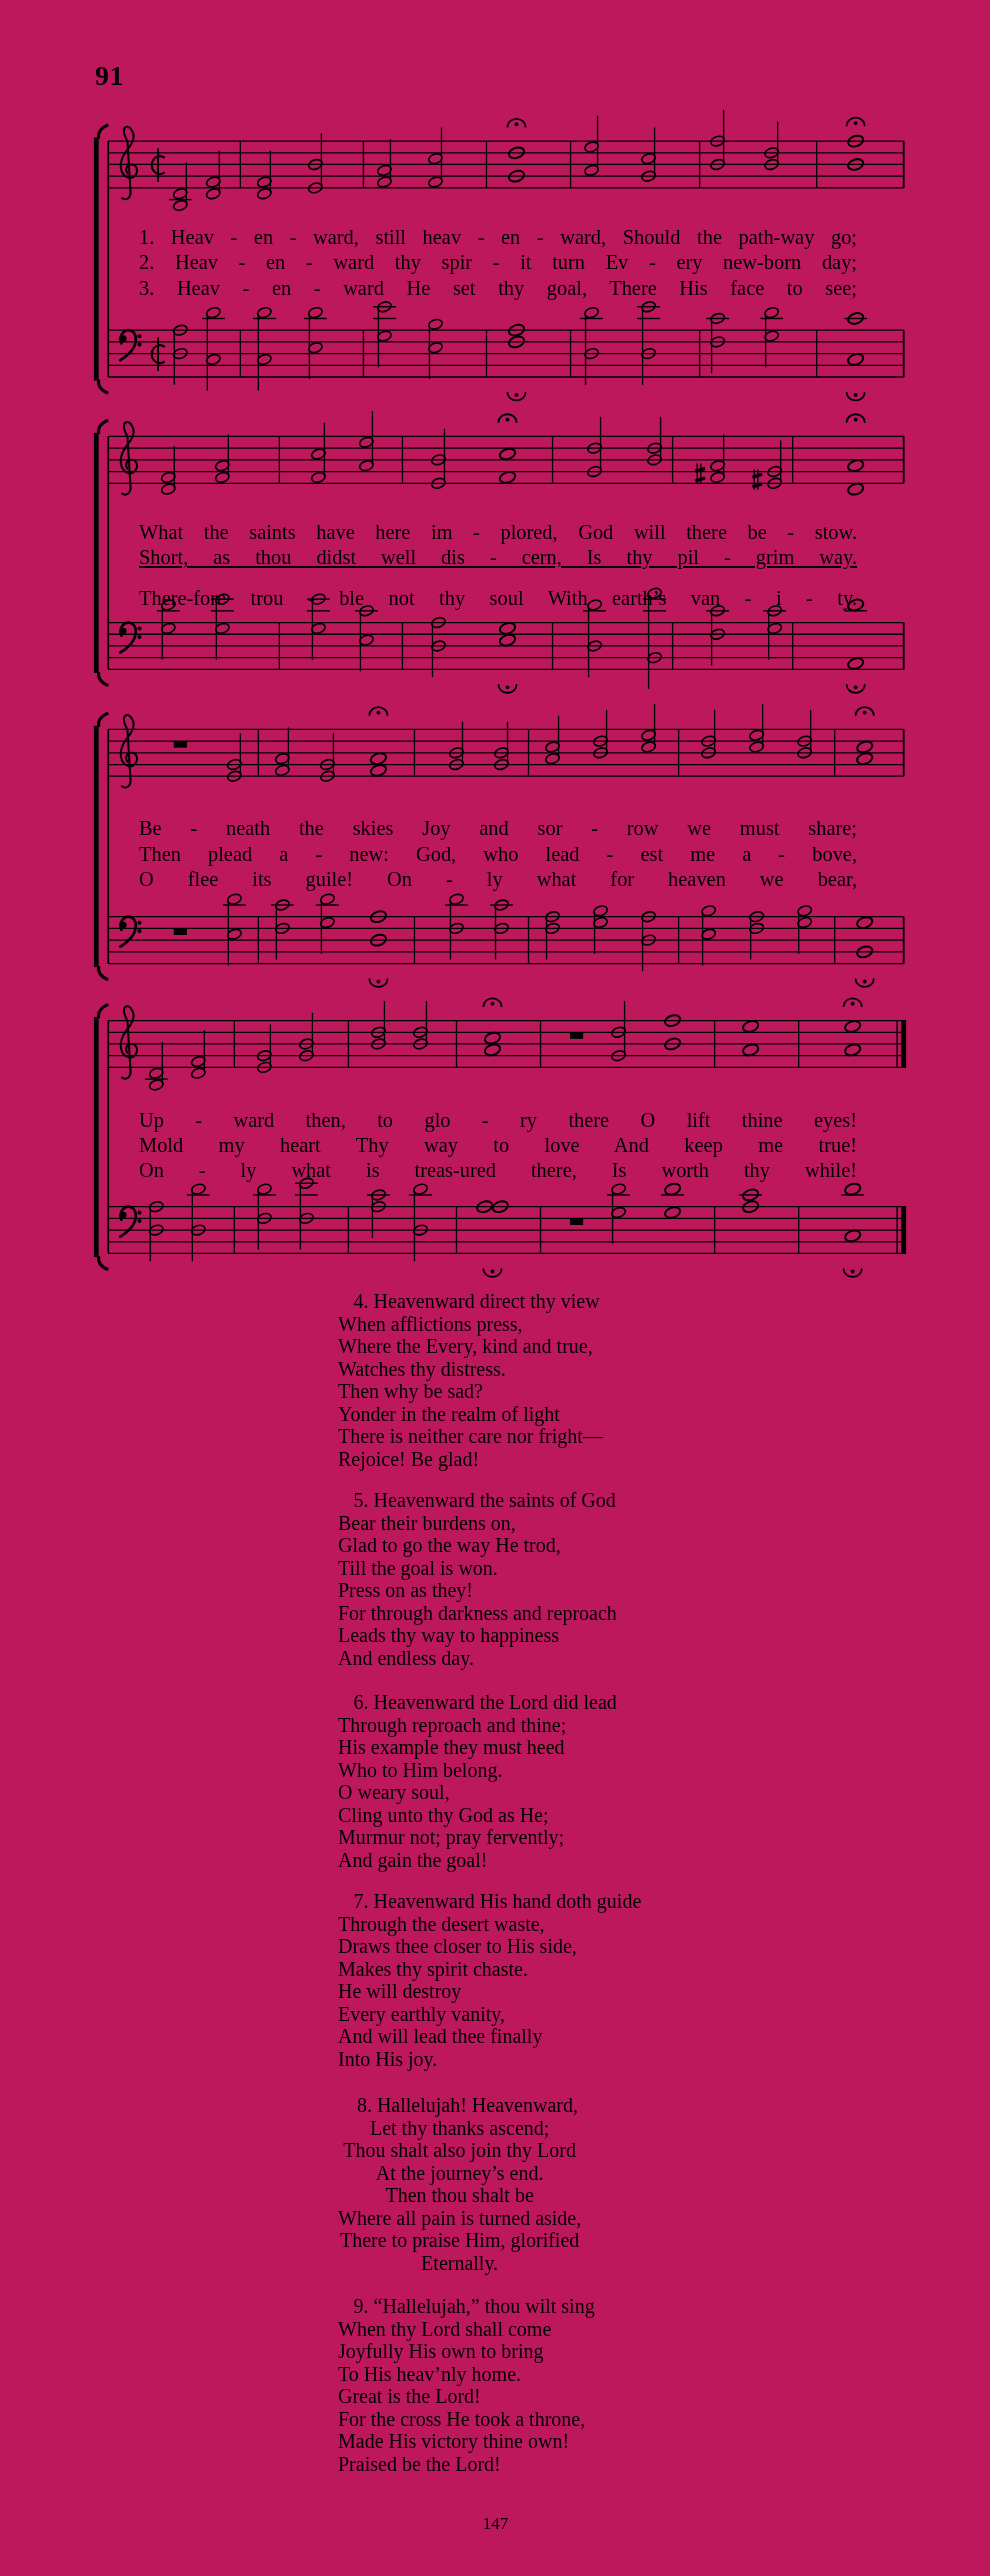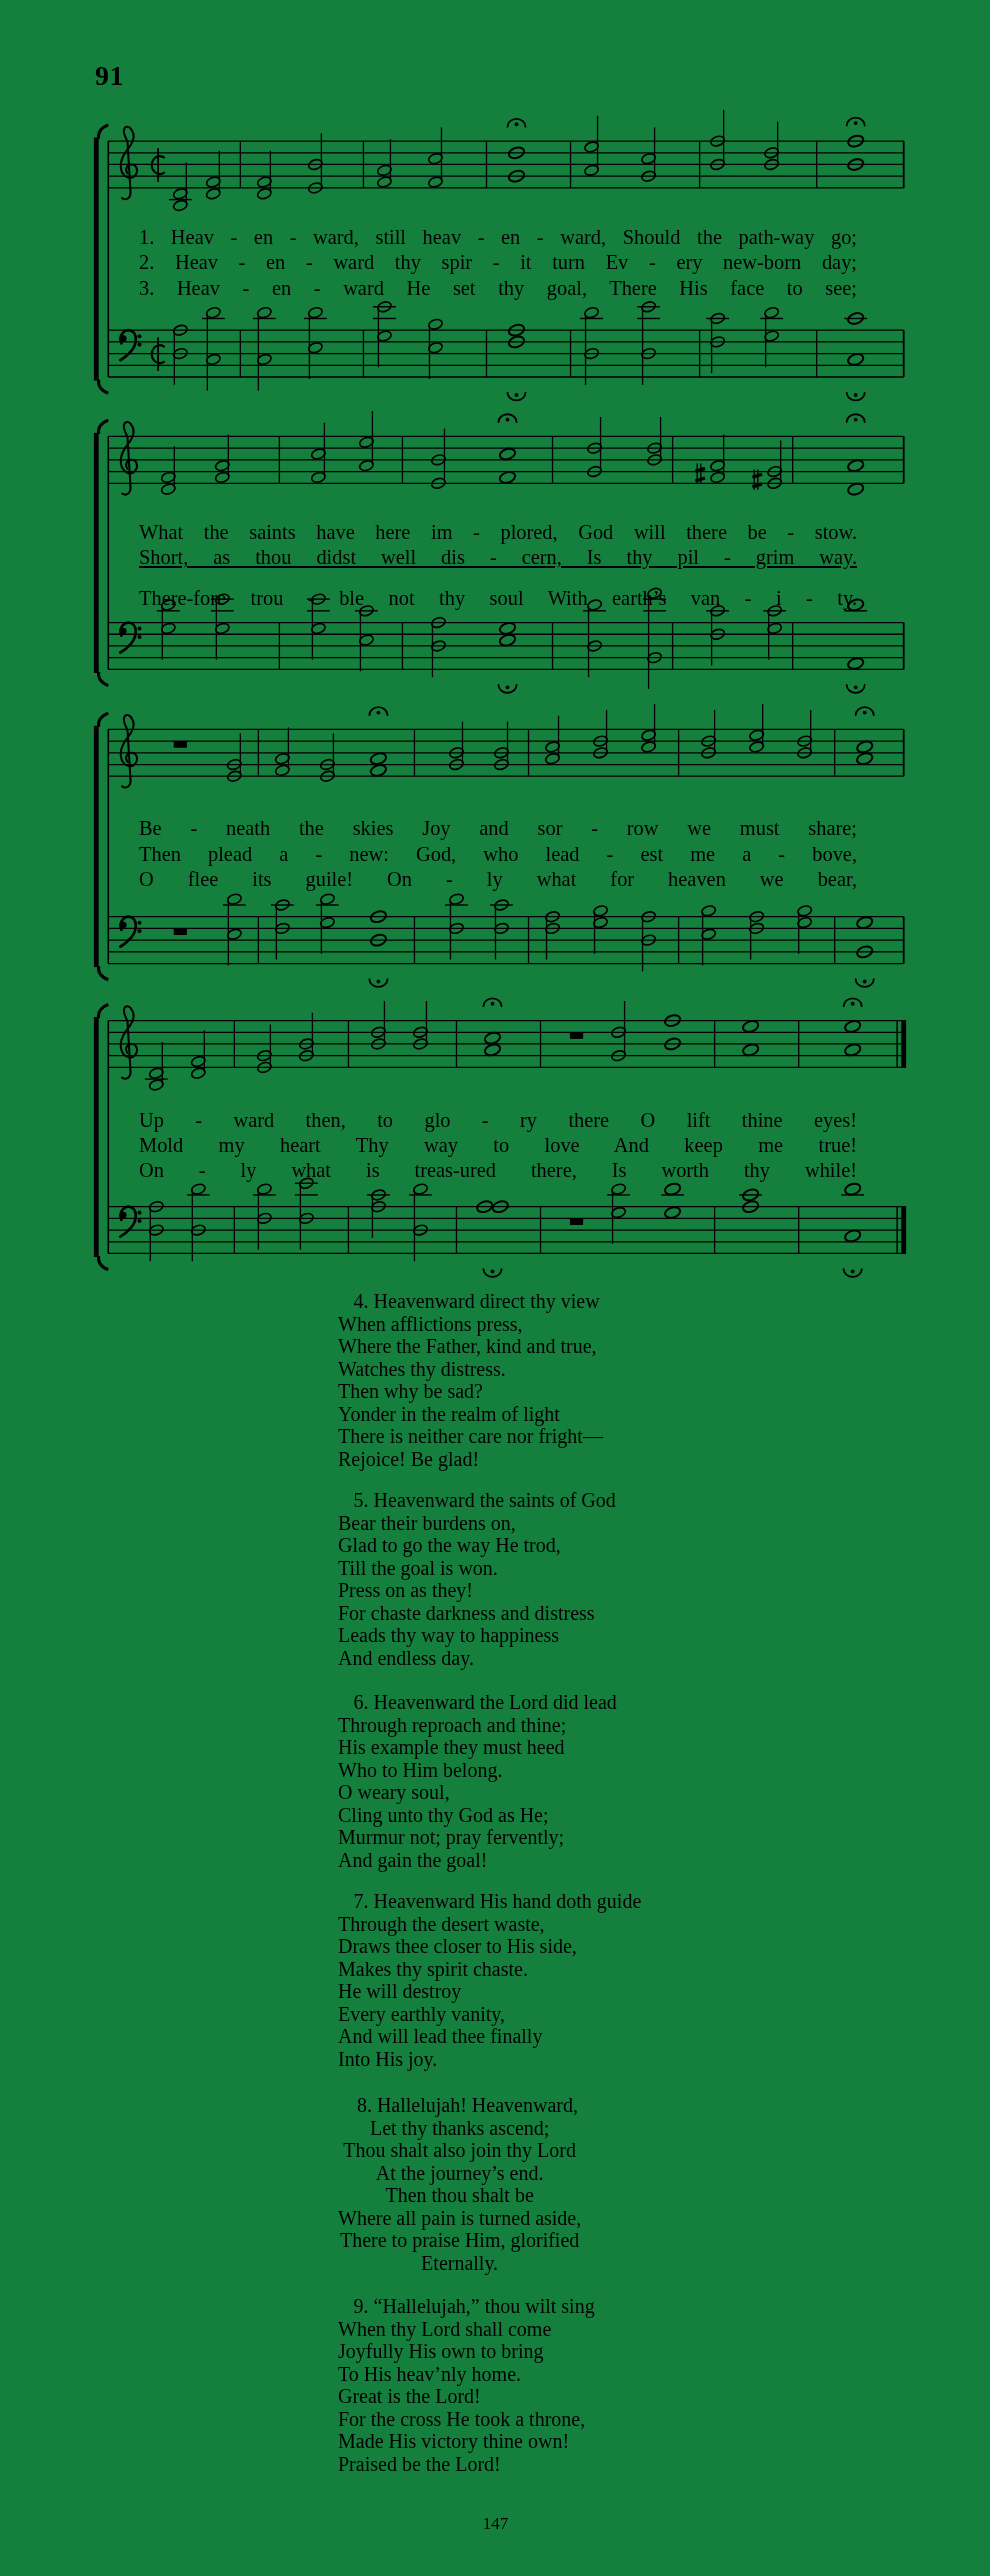--- a/index.html
+++ b/index.html
@@ -1,19 +1,19 @@
 <!DOCTYPE html>
 <html style="font-size:9.6px"><head>
 <meta charset="utf-8">
 <style>
   html,body{margin:0;padding:0;background:#e8e8e8;}
   .page{
     position:relative;
     width:991px;height:2576px;
-    background:#15803d;color:#000;
+    background:#be185d;color:#000;
     font-family:"Liberation Serif", serif;
     overflow:hidden;
   }
   .hymn-number{
     position:absolute;left:95px;top:60px;
     font-size:28px;font-weight:bold;letter-spacing:0.6px;
   }
   .hymn-title{
     position:absolute;left:0;top:58px;width:991px;
     text-align:center;font-size:32px;font-weight:bold;
@@ -593,34 +593,34 @@
       <div class="lyric-line" style="top: 842px;">Then plead a - new: God, who lead - est me a - bove,</div>
       <div class="lyric-line" style="top: 867px;">O flee its guile! On - ly what for heaven we bear,</div>
       <div class="lyric-line" style="top: 1108px;">Up - ward then, to glo - ry there O lift thine eyes!</div>
       <div class="lyric-line" style="top: 1133px;">Mold my heart Thy way to love And keep me true!</div>
       <div class="lyric-line" style="top: 1158px;">On - ly what is treas-ured there, Is worth thy while!</div>
     </div>
   <div id="verses-block">
       <div class="verse" style="top: 1290px;">
         <div class="verse-line first">4. Heavenward direct thy view</div>
         <div class="verse-line">When afflictions press,</div>
-        <div class="verse-line">Where the Father, kind and true,</div>
+        <div class="verse-line">Where the Every, kind and true,</div>
         <div class="verse-line">Watches thy distress.</div>
         <div class="verse-line">Then why be sad?</div>
         <div class="verse-line">Yonder in the realm of light</div>
         <div class="verse-line">There is neither care nor fright—</div>
         <div class="verse-line">Rejoice! Be glad!</div>
       </div>
       <div class="verse" style="top: 1489px;">
         <div class="verse-line first">5. Heavenward the saints of God</div>
         <div class="verse-line">Bear their burdens on,</div>
         <div class="verse-line">Glad to go the way He trod,</div>
         <div class="verse-line">Till the goal is won.</div>
         <div class="verse-line">Press on as they!</div>
-        <div class="verse-line">For chaste darkness and distress</div>
+        <div class="verse-line">For through darkness and reproach</div>
         <div class="verse-line">Leads thy way to happiness</div>
         <div class="verse-line">And endless day.</div>
       </div>
       <div class="verse" style="top: 1691px;">
         <div class="verse-line first">6. Heavenward the Lord did lead</div>
         <div class="verse-line">Through reproach and thine;</div>
         <div class="verse-line">His example they must heed</div>
         <div class="verse-line">Who to Him belong.</div>
         <div class="verse-line">O weary soul,</div>
         <div class="verse-line">Cling unto thy God as He;</div>

